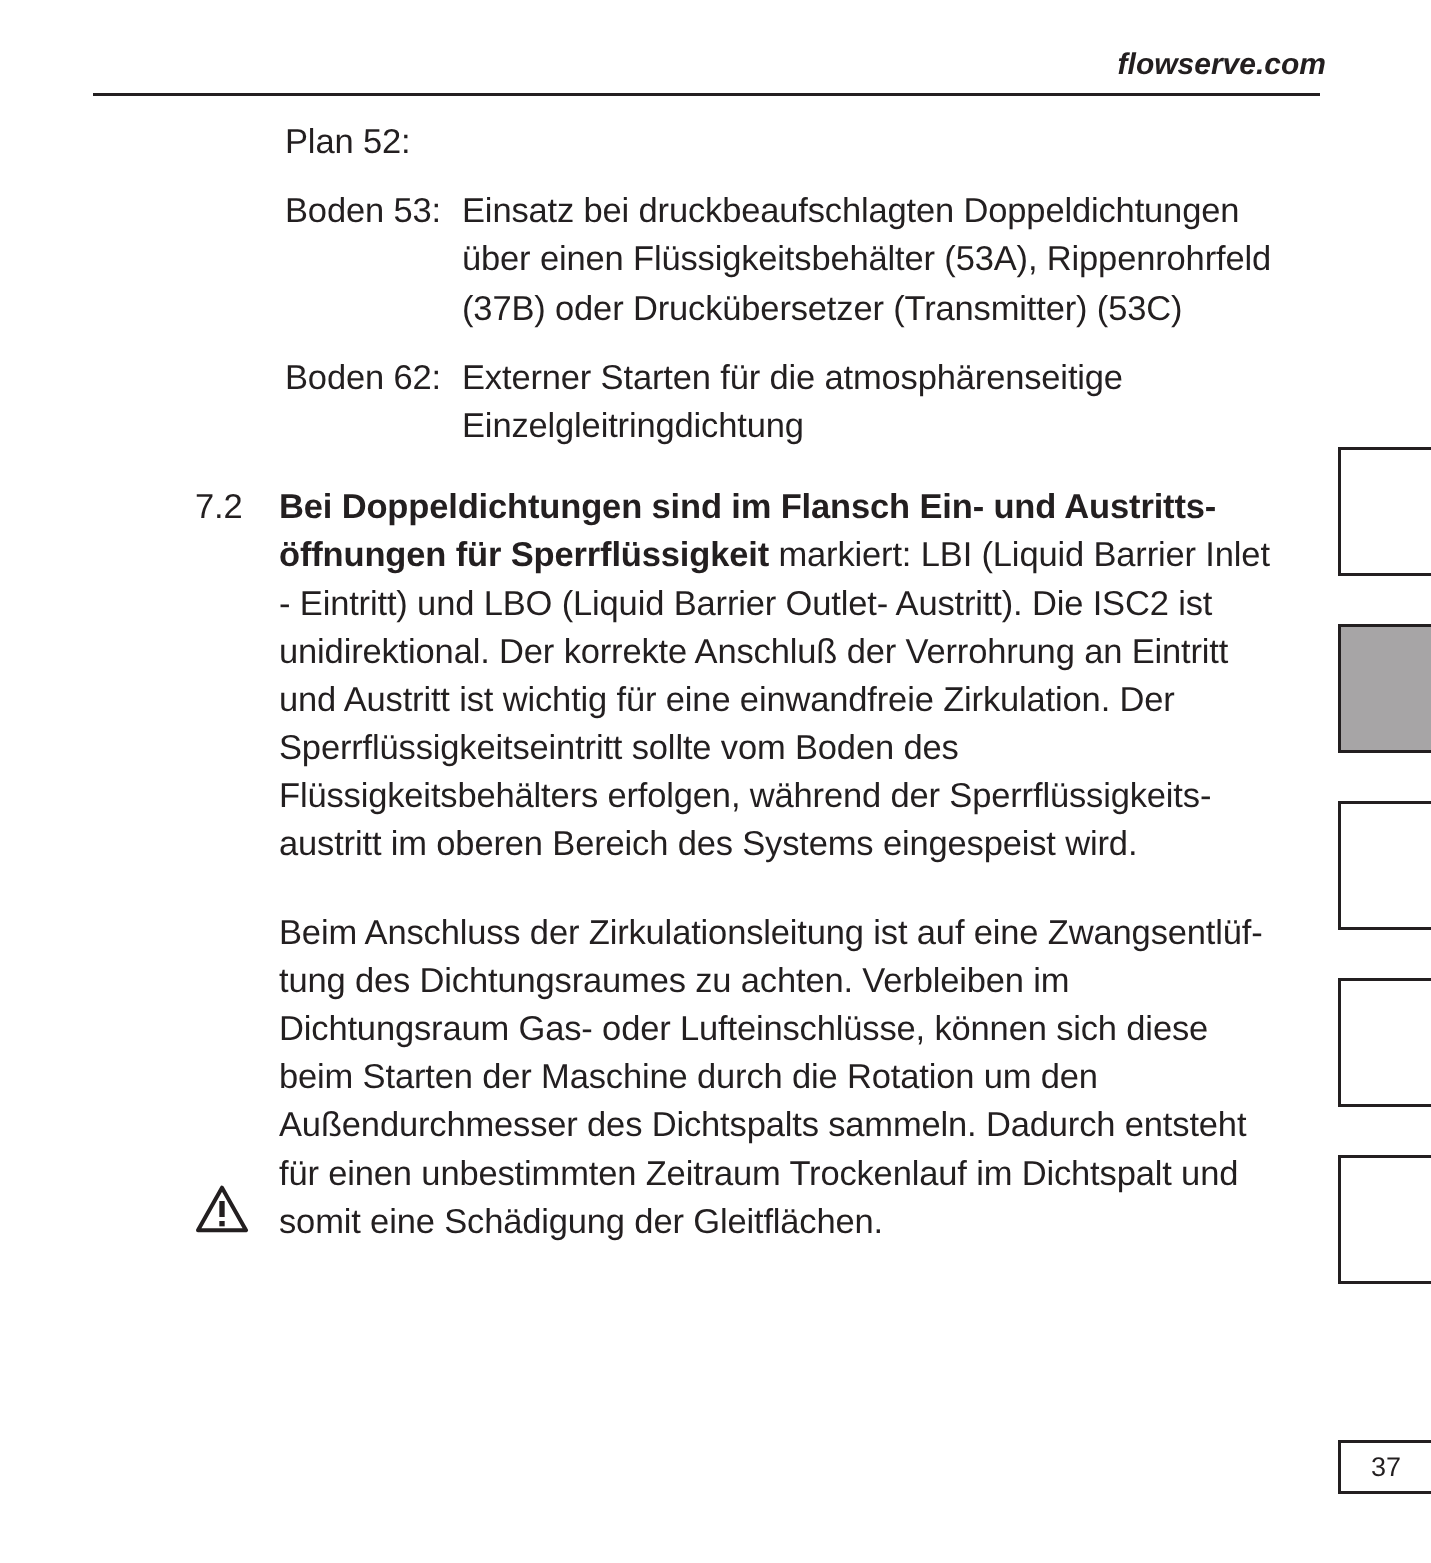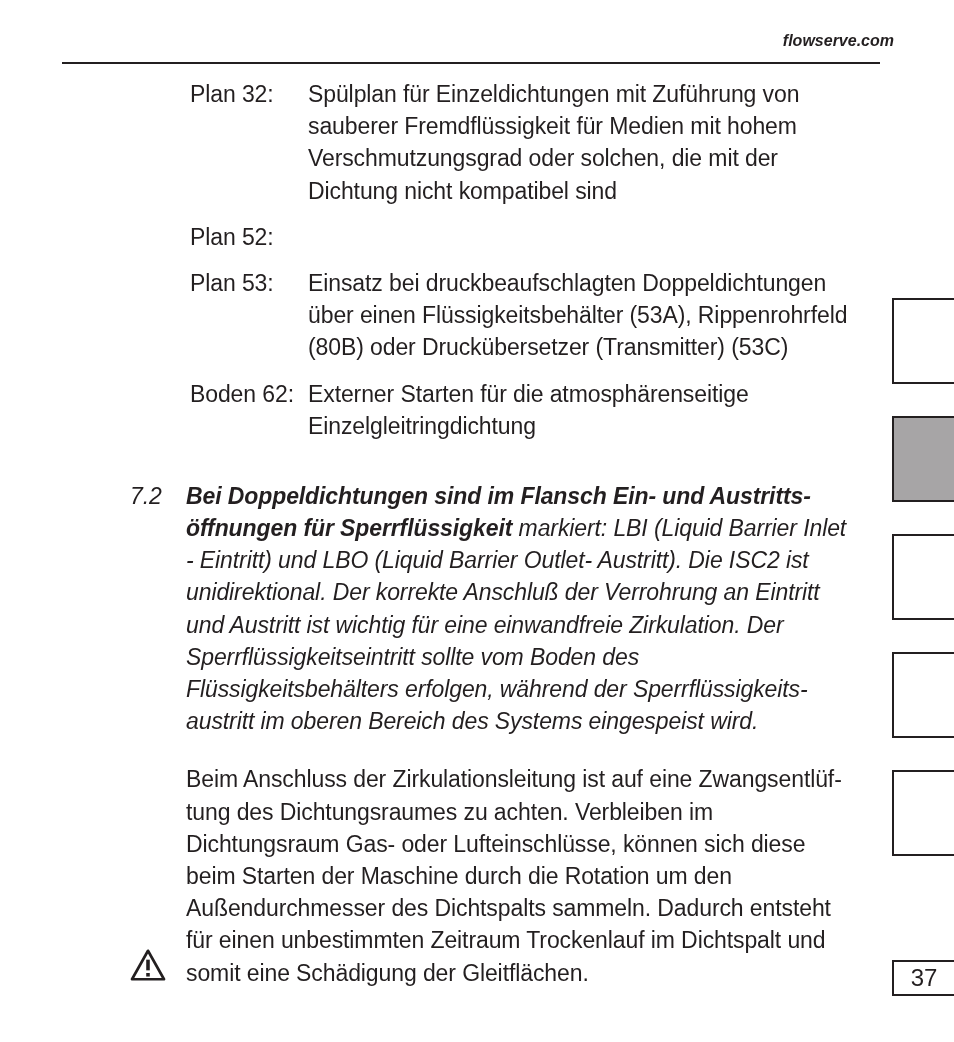--- a/index.html
+++ b/index.html
@@ -12,24 +12,24 @@
   }
   .page {
     width: 954px;
     height: 1042px;
     position: relative;
     box-sizing: border-box;
   }
   .header {
     position: absolute;
     top: 32px;
-    right: 60px;
+    right: 70px;
     font-style: italic;
     font-weight: 700;
-    font-size: 16px;
+    font-size: 20px;
   }
   .hr {
     position: absolute;
     top: 62px;
     left: 62px;
     right: 74px;
     border-top: 2px solid #231f20;
   }
   .content {
     position: absolute;
@@ -48,22 +48,21 @@
     width: 110px;
     flex-shrink: 0;
     padding-left: 60px;
   }
   .plan-text {
     flex: 1;
     padding-left: 8px;
   }
   .section-row {
     display: flex;
-    margin-top: 38px;
-    font-style: italic;
+    margin-top: 22px;
   }
   .section-num {
     width: 56px;
     flex-shrink: 0;
   }
   .section-text {
     flex: 1;
   }
   .section-text b { font-weight: 700; }
   .warn-row {
@@ -97,43 +96,39 @@
     bottom: 46px;
     right: 0;
     width: 62px;
     height: 36px;
     border: 2px solid #231f20;
     border-right: none;
     box-sizing: border-box;
     display: flex;
     align-items: center;
     justify-content: center;
-    font-size: 24px;
+    font-size: 18px;
   }
 </style>
 </head>
 <body>
 
 <div class="page">
 
   <div class="header">flowserve.com</div>
   <div class="hr"></div>
 
   <div class="content">
 
     <div class="plan-row">
-      <div class="plan-label">Plan 32:</div>
-      <div class="plan-text">Spülplan für Einzeldichtungen mit Zuführung von sauberer Fremdflüssigkeit für Medien mit hohem Verschmutzungsgrad oder solchen, die mit der Dichtung nicht kompatibel sind</div>
-    </div>
-    <div class="plan-row">
       <div class="plan-label">Plan 52:</div>
     </div>
     <div class="plan-row">
-      <div class="plan-label">Plan 53:</div>
-      <div class="plan-text">Einsatz bei druckbeaufschlagten Doppeldichtungen über einen Flüssigkeitsbehälter (53A), Rippenrohrfeld (80B) oder Druckübersetzer (Transmitter) (53C)</div>
+      <div class="plan-label">Boden 53:</div>
+      <div class="plan-text">Einsatz bei druckbeaufschlagten Doppeldichtungen über einen Flüssigkeitsbehälter (53A), Rippenrohrfeld (37B) oder Druckübersetzer (Transmitter) (53C)</div>
     </div>
     <div class="plan-row">
       <div class="plan-label">Boden 62:</div>
       <div class="plan-text">Externer Starten für die atmosphärenseitige Einzelgleitringdichtung</div>
     </div>
 
     <div class="section-row">
       <div class="section-num">7.2</div>
       <div class="section-text">
         <b>Bei Doppeldichtungen sind im Flansch Ein- und Austritts­öffnungen für Sperrflüssigkeit</b><span> markiert: LBI (Liquid Barrier Inlet - Eintritt) und LBO (Liquid Barrier Outlet- Austritt). Die ISC2 ist unidirektional. Der korrekte Anschluß der Verrohrung an Eintritt und Austritt ist wichtig für eine einwandfreie Zirkulation. Der Sperrflüssigkeitseintritt sollte vom Boden des Flüssigkeitsbehälters erfolgen, während der Sperrflüssigkeits­austritt im oberen Bereich des Systems eingespeist wird.</span>

